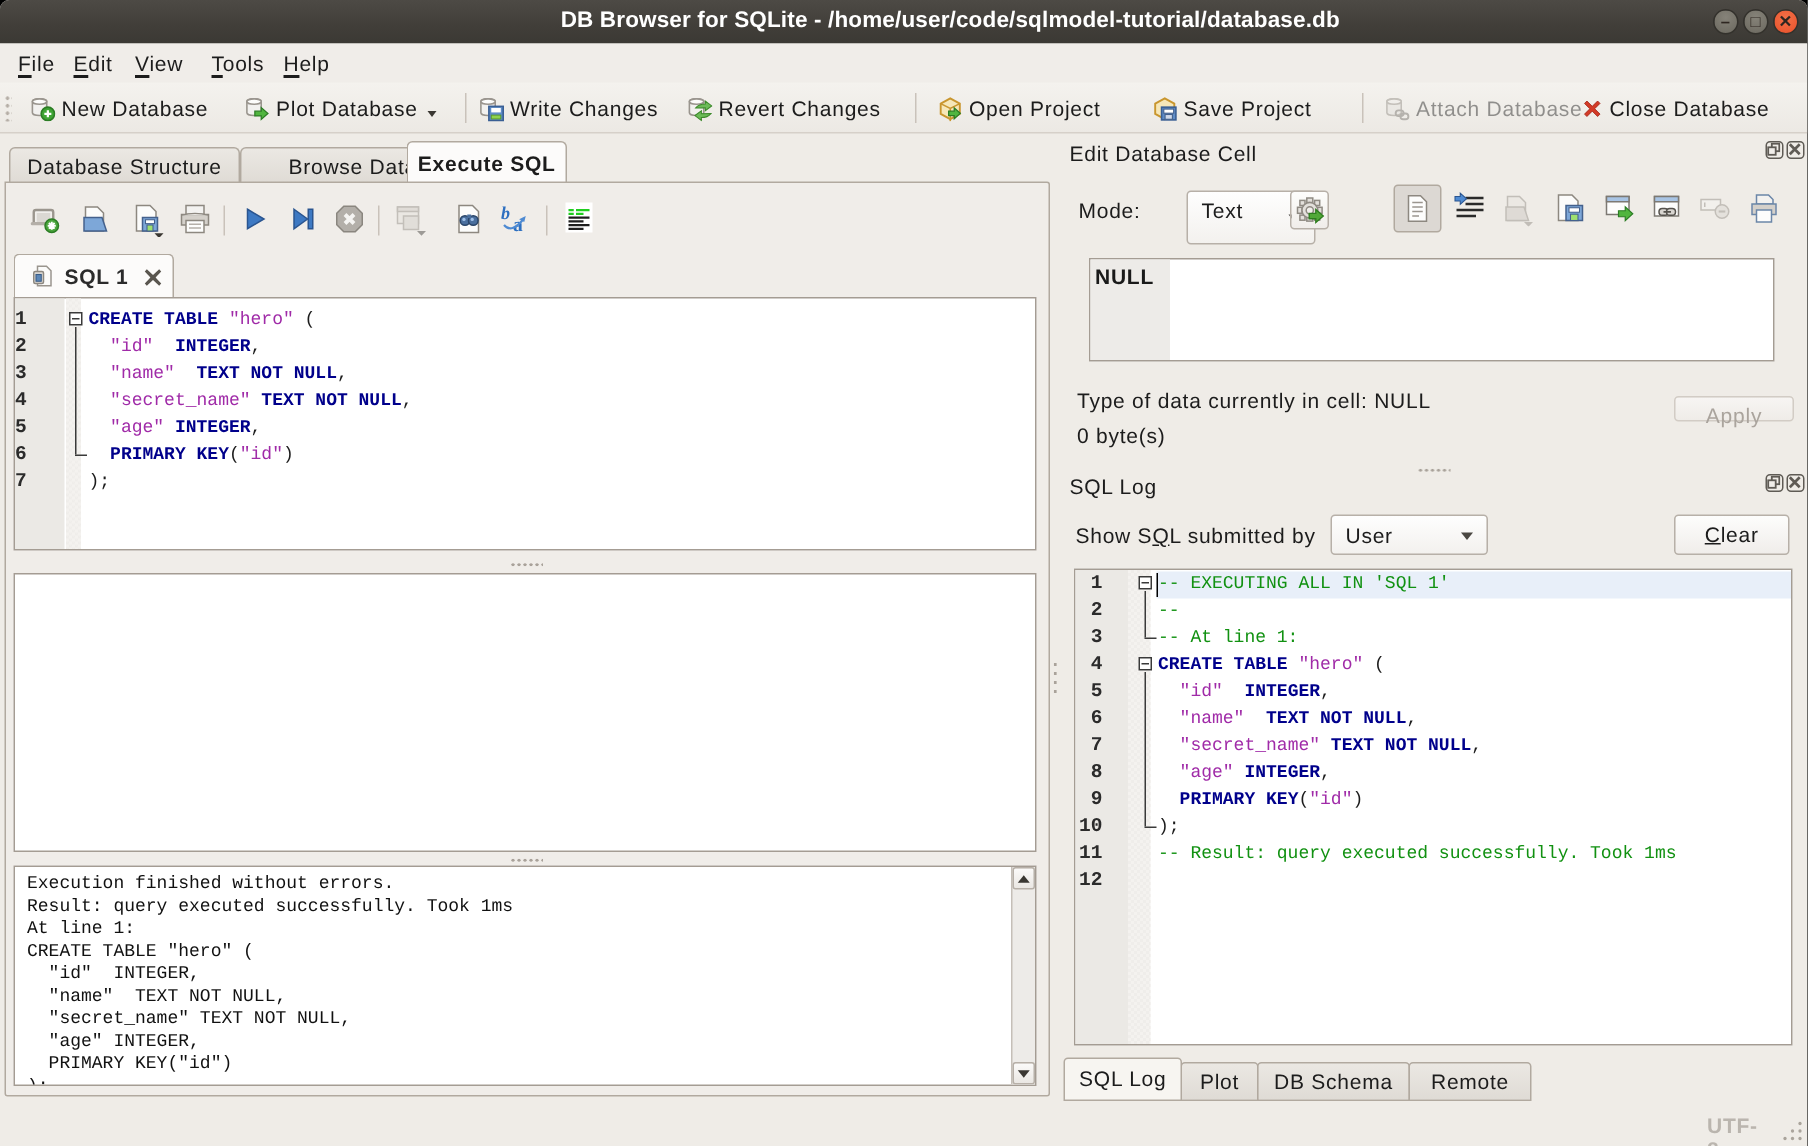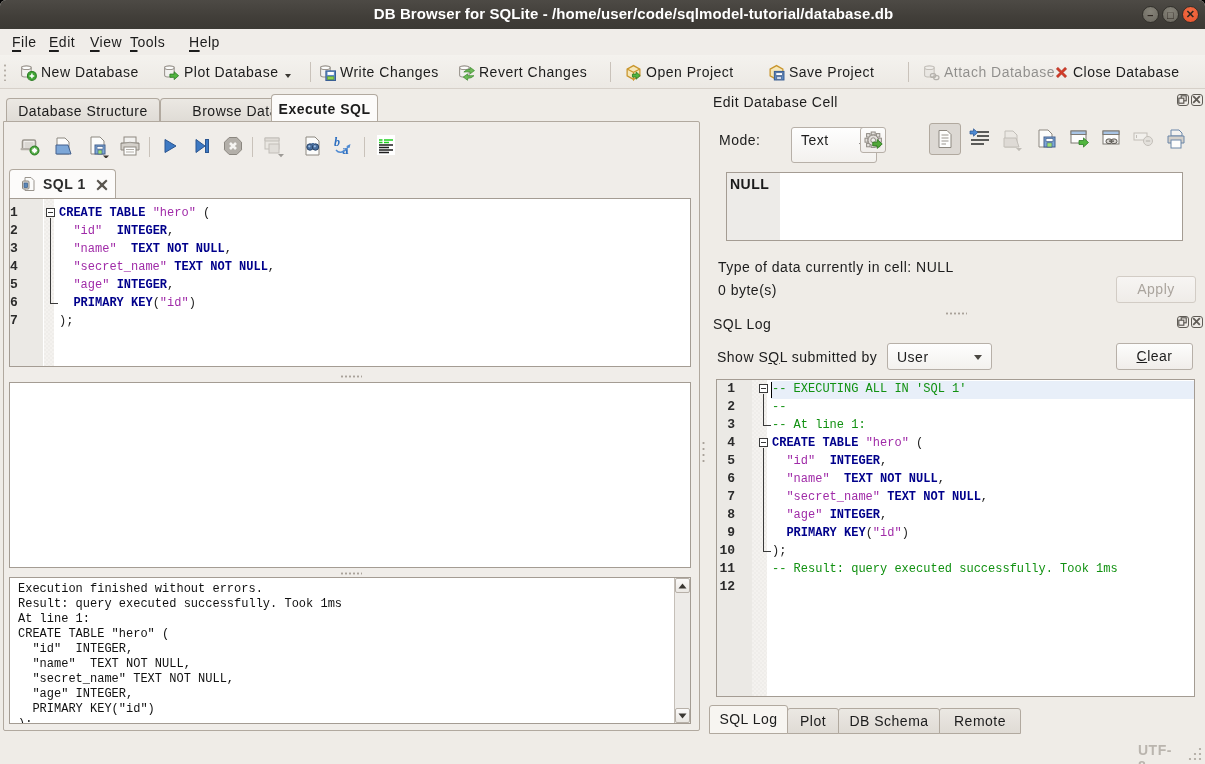--- a/index.html
+++ b/index.html
@@ -73,21 +73,21 @@
         <span>□</span>
       </div>
     <div class="wbtn close" style="left:1182px;">
         <span>✕</span>
       </div>
   </div>
   <div class="menubar">
     <span style="left:12px;"><u>F</u>ile</span>
     <span style="left:49px;"><u>E</u>dit</span>
     <span style="left:90px;"><u>V</u>iew</span>
-    <span style="left:130px;"><u>T</u>ools</span>
+    <span style="left:141px;"><u>T</u>ools</span>
     <span style="left:189px;"><u>H</u>elp</span>
   </div>
   <div class="toolbar" id="toolbar">
     <div class="tb-handle" style="left:3px;"></div>
     <div class="tb-item" style="left:20px;">
       <svg width="17" height="17" viewBox="0 0 16 16">
         <path d="M1.5 3.5 a4.5 1.7 0 0 1 9 0 v7 a4.5 1.7 0 0 1 -9 0 z" fill="#f2f1ef" stroke="#9a958e"></path>
         <ellipse cx="6" cy="3.5" rx="4.5" ry="1.7" fill="#fcfcfb" stroke="#9a958e"></ellipse>
         <circle cx="11.2" cy="11.2" r="4.2" fill="#3fa535" stroke="#2c7d25"></circle>
         <path d="M11.2 9 v4.4 M9 11.2 h4.4" stroke="#fff" stroke-width="1.4"></path>
@@ -406,21 +406,21 @@
         <path d="M4 9 h16 v7 h-16 z" fill="#d4d0ca" stroke="#6b86a8"></path>
         <rect x="7" y="13" width="10" height="8" fill="#fdfdfc" stroke="#6b86a8"></rect>
       </svg>
     </div>
 
     <div class="abs" style="left:726px; top:172px; width:457px; height:69px; background:#fff; border:1px solid #a49c93;">
       <div class="abs" style="left:0; top:0; width:53px; height:67px; background:#edebe8;"></div>
       <span class="abs" style="left:3px; top:3px; font-weight:bold; font-size:14px; color:#1a1a1a;">NULL</span>
     </div>
     <span class="abs" style="left:718px; top:259px;">Type of data currently in cell: NULL</span>
-    <div class="abs" style="left:1116px; top:276px; width:80px; height:27px; line-height:25px; text-align:center; background:linear-gradient(#f7f5f3,#efece8); border:1px solid #d2ccc5; border-radius:3px; color:#aaa49d;">Apply</div>
+    <div class="abs" style="left:1116px; top:264px; width:80px; height:17px; line-height:25px; text-align:center; background:linear-gradient(#f7f5f3,#efece8); border:1px solid #d2ccc5; border-radius:3px; color:#aaa49d;">Apply</div>
     <span class="abs" style="left:718px; top:282px;">0 byte(s)</span>
     <div class="splitdots" style="left:945px; top:312px;"></div>
 
     <span class="abs" style="left:713px; top:316px;">SQL Log</span>
     <div class="dockbtn" style="left:1177px; top:316px;">
         <svg width="9" height="9" viewBox="0 0 9 9" style="position:absolute;left:0;top:0;">
           <rect x="3.2" y="0.8" width="5" height="5" fill="none" stroke="#5f5b55" stroke-width="1.2"></rect>
           <rect x="0.8" y="3.2" width="5" height="5" fill="#f0ede9" stroke="#5f5b55" stroke-width="1.2"></rect>
         </svg>
       </div>

